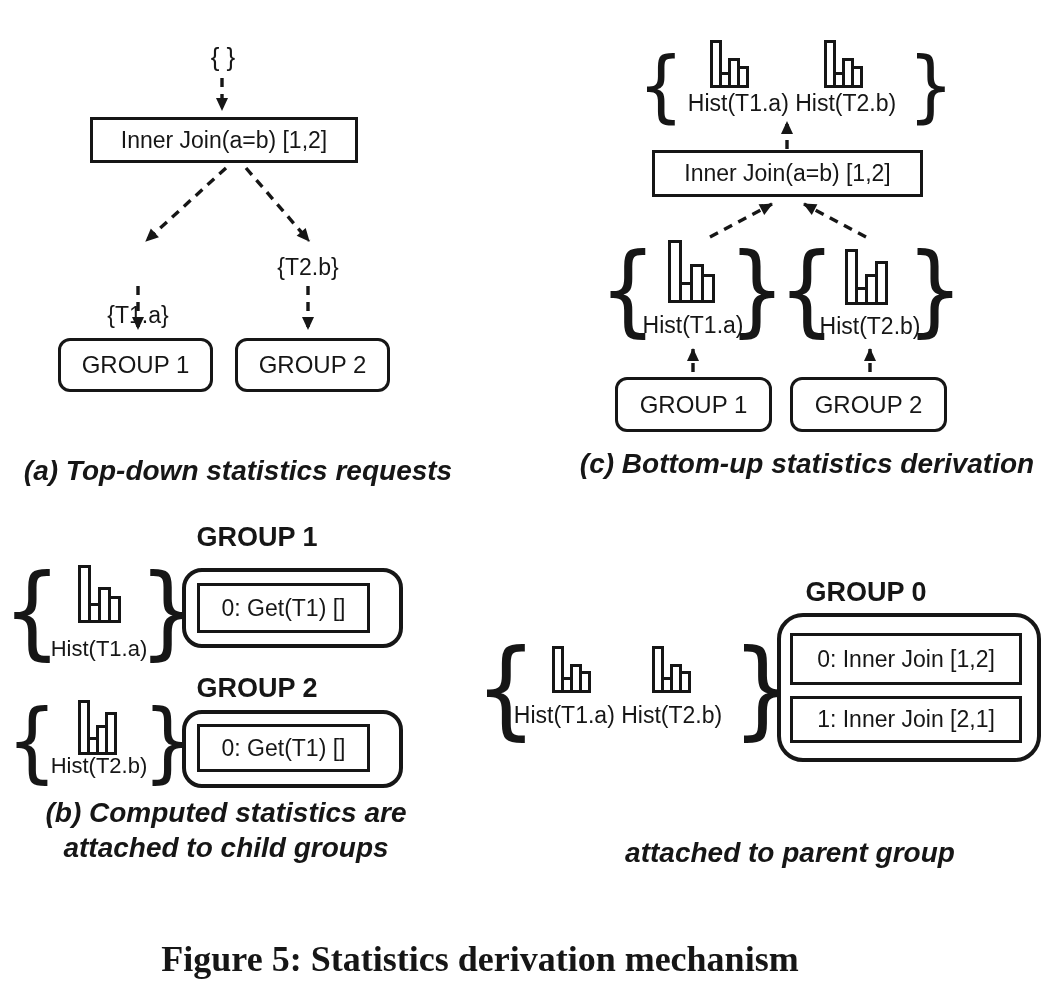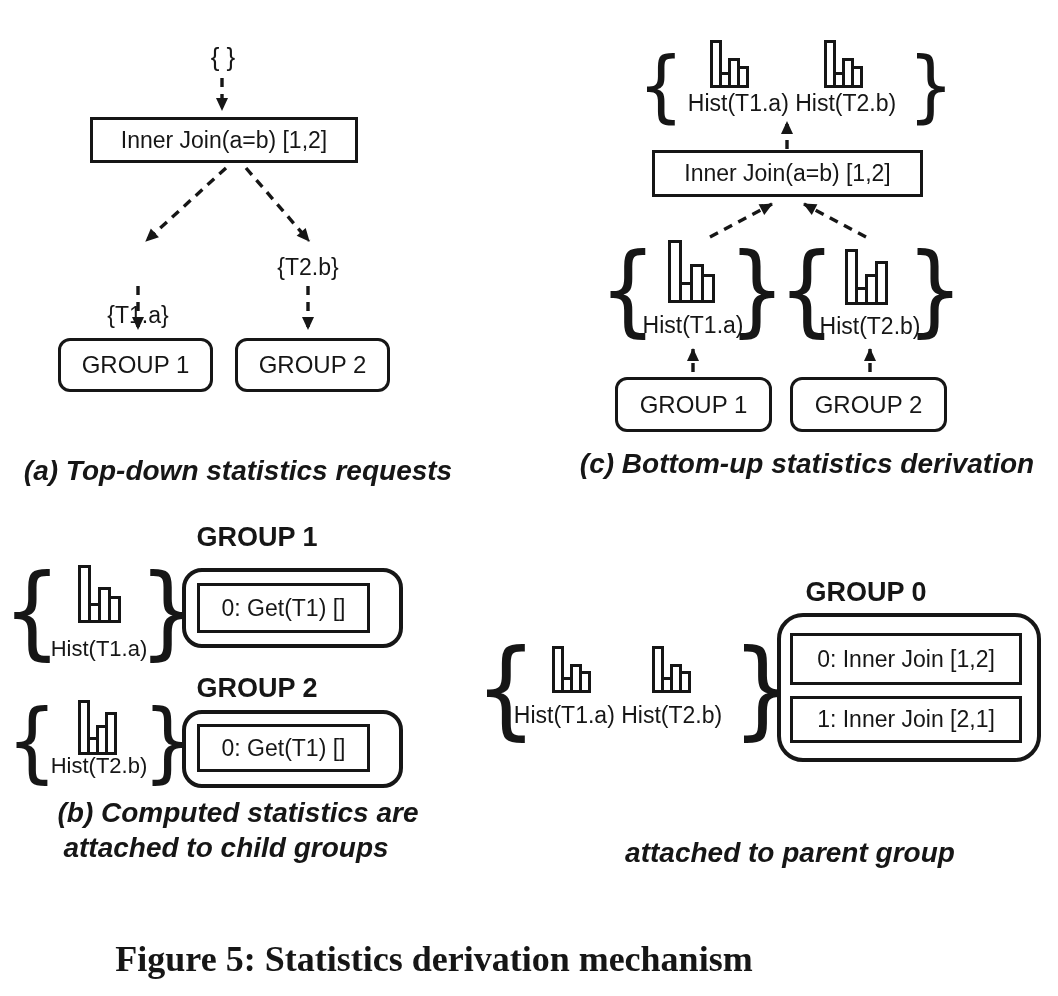--- a/index.html
+++ b/index.html
@@ -121,21 +121,21 @@
       <div class="bar" style="height: 100%;"></div>
       <div class="bar" style="height: 33%;"></div>
       <div class="bar" style="height: 55%;"></div>
       <div class="bar" style="height: 78%;"></div>
     </div>
   <div class="abs ctr" style="left:36px;top:753px;width:126px;height:26px;font-size:22px;">Hist(T2.b)</div>
   <span class="brace" style="left:168px;top:741px;font-size:80px;">}</span>
   <div class="abs obox" style="left:182px;top:710px;width:221px;height:78px;"></div>
   <div class="abs ctr ibox node-txt" style="left:197px;top:724px;width:173px;height:48px;">0: Get(T1) []</div>
 
-  <div class="abs cap" style="left:12px;top:797px;width:452px;">(b) Computed statistics are</div>
+  <div class="abs cap" style="left:0px;top:797px;width:452px;">(b) Computed statistics are</div>
   <div class="abs cap" style="left:0px;top:832px;width:452px;">attached to child groups</div>
 
   <div class="abs gtitle" style="left:766px;top:577px;width:200px;">GROUP 0</div>
   <span class="brace" style="left:506px;top:688px;font-size:98px;">{</span>
   <div class="abs hist" style="left:552px;top:646px;height:47px;--bw:12px;">
       <div class="bar" style="height: 100%;"></div>
       <div class="bar" style="height: 34%;"></div>
       <div class="bar" style="height: 62%;"></div>
       <div class="bar" style="height: 46%;"></div>
     </div>
@@ -147,14 +147,14 @@
     </div>
   <div class="abs ctr node-txt" style="left:498px;top:701px;width:240px;height:28px;">
     <span>Hist(T1.a)</span>&nbsp;<span>Hist(T2.b)</span>
   </div>
   <span class="brace" style="left:763px;top:688px;font-size:98px;">}</span>
   <div class="abs obox" style="left:777px;top:613px;width:264px;height:149px;border-radius:26px;"></div>
   <div class="abs ctr ibox node-txt" style="left:790px;top:633px;width:232px;height:52px;">0: Inner Join [1,2]</div>
   <div class="abs ctr ibox node-txt" style="left:790px;top:696px;width:232px;height:47px;">1: Inner Join [2,1]</div>
   <div class="abs cap" style="left:560px;top:837px;width:460px;">attached to parent group</div>
 
-  <div class="abs figcap" style="left:0px;top:938px;width:868px;">Figure 5: Statistics derivation mechanism</div>
+  <div class="abs figcap" style="left:0px;top:938px;width:868px;padding-left:46px;">Figure 5: Statistics derivation mechanism</div>
 </div>
 
 </body></html>

